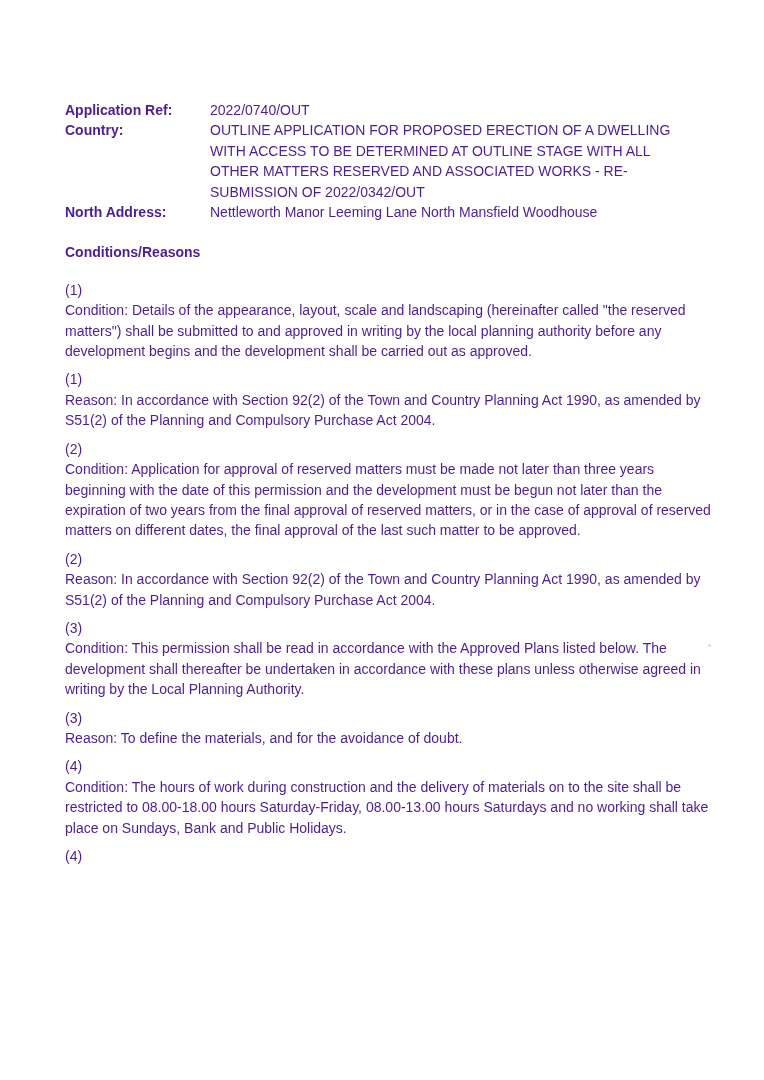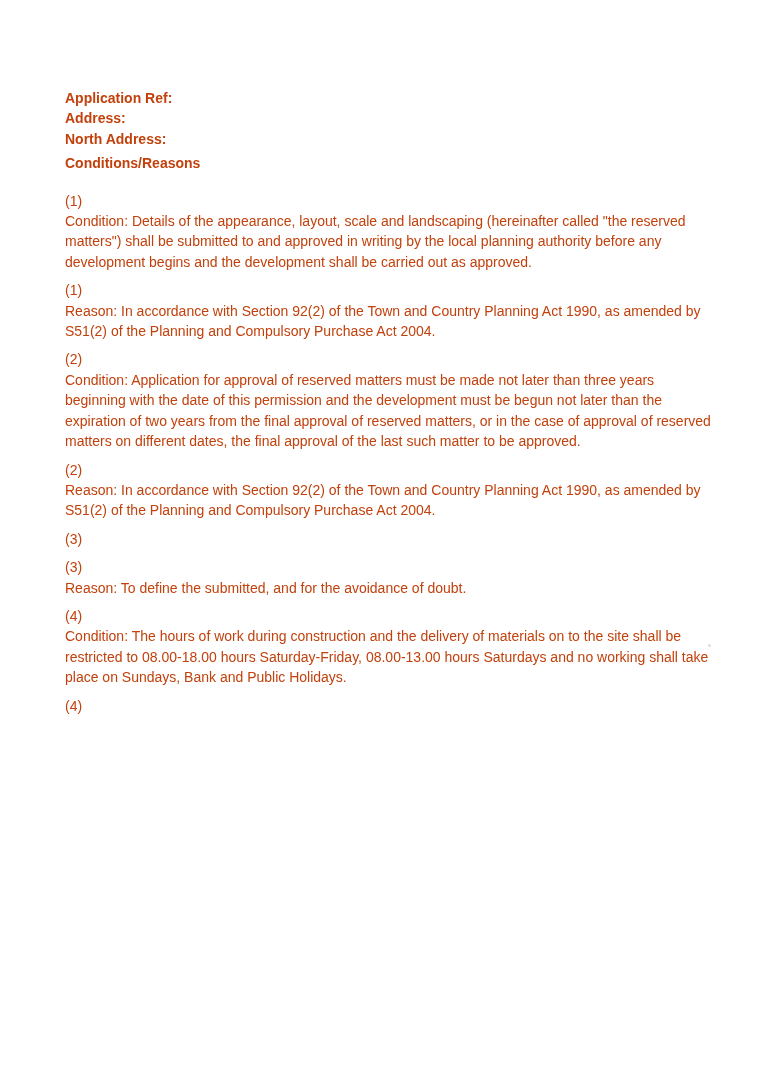--- a/index.html
+++ b/index.html
@@ -16,42 +16,42 @@
     position: relative;
     width: 764px;
     height: 1080px;
     background: #ffffff;
     overflow: hidden;
     color: #1d1d1d;
   }
   .content {
     position: absolute;
     left: 65px;
-    top: 88px;
+    top: 100px;
     width: 650px;
     font-size: 14px;
     line-height: 20.4px;
-    color: #c2410c;
+    color: #4c1d95;
     -webkit-font-smoothing: antialiased;
   }
   .header-grid {
     display: grid;
     grid-template-columns: 145px 466px;
     column-gap: 0;
   }
   .field-label {
     font-weight: bold;
     grid-column: 1;
   }
   .field-value {
     grid-column: 2;
   }
   .section-title {
     font-weight: bold;
-    margin-top: 4px;
+    margin-top: 20px;
   }
   .items .item {
     margin-top: 8px;
   }
   .items .item:first-child {
     margin-top: 17px;
   }
   .item-num, .item-text {
     white-space: normal;
   }
@@ -67,24 +67,27 @@
   }
 </style>
 </head>
 <body>
 
 <div class="page">
   <div class="content">
 
     <div class="header-grid">
       <div class="field-label">Application Ref:</div>
+      <div class="field-value">2022/0740/OUT</div>
 
-      <div class="field-label">Address:</div>
+      <div class="field-label">Country:</div>
+      <div class="field-value">OUTLINE APPLICATION FOR PROPOSED ERECTION OF A DWELLING WITH ACCESS TO BE DETERMINED AT OUTLINE STAGE WITH ALL OTHER MATTERS RESERVED AND ASSOCIATED WORKS - RE-SUBMISSION OF 2022/0342/OUT</div>
 
       <div class="field-label">North Address:</div>
+      <div class="field-value">Nettleworth Manor Leeming Lane North Mansfield Woodhouse</div>
     </div>
 
     <div class="section-title">Conditions/Reasons</div>
 
     <div class="items">
 
       <div class="item">
         <div class="item-num">(1)</div>
         <div class="item-text">Condition: Details of the appearance, layout, scale and landscaping (hereinafter called "the reserved matters") shall be submitted to and approved in writing by the local planning authority before any development begins and the development shall be carried out as approved.</div>
       </div>
@@ -99,25 +102,26 @@
         <div class="item-text">Condition: Application for approval of reserved matters must be made not later than three years beginning with the date of this permission and the development must be begun not later than the expiration of two years from the final approval of reserved matters, or in the case of approval of reserved matters on different dates, the final approval of the last such matter to be approved.</div>
       </div>
 
       <div class="item">
         <div class="item-num">(2)</div>
         <div class="item-text">Reason: In accordance with Section 92(2) of the Town and Country Planning Act 1990, as amended by S51(2) of the Planning and Compulsory Purchase Act 2004.</div>
       </div>
 
       <div class="item">
         <div class="item-num">(3)</div>
+        <div class="item-text">Condition: This permission shall be read in accordance with the Approved Plans listed below. The development shall thereafter be undertaken in accordance with these plans unless otherwise agreed in writing by the Local Planning Authority.</div>
       </div>
 
       <div class="item">
         <div class="item-num">(3)</div>
-        <div class="item-text">Reason: To define the submitted, and for the avoidance of doubt.</div>
+        <div class="item-text">Reason: To define the materials, and for the avoidance of doubt.</div>
       </div>
 
       <div class="item">
         <div class="item-num">(4)</div>
         <div class="item-text">Condition: The hours of work during construction and the delivery of materials on to the site shall be restricted to 08.00-18.00 hours Saturday-Friday, 08.00-13.00 hours Saturdays and no working shall take place on Sundays, Bank and Public Holidays.</div>
       </div>
 
       <div class="item">
         <div class="item-num">(4)</div>
       </div>

